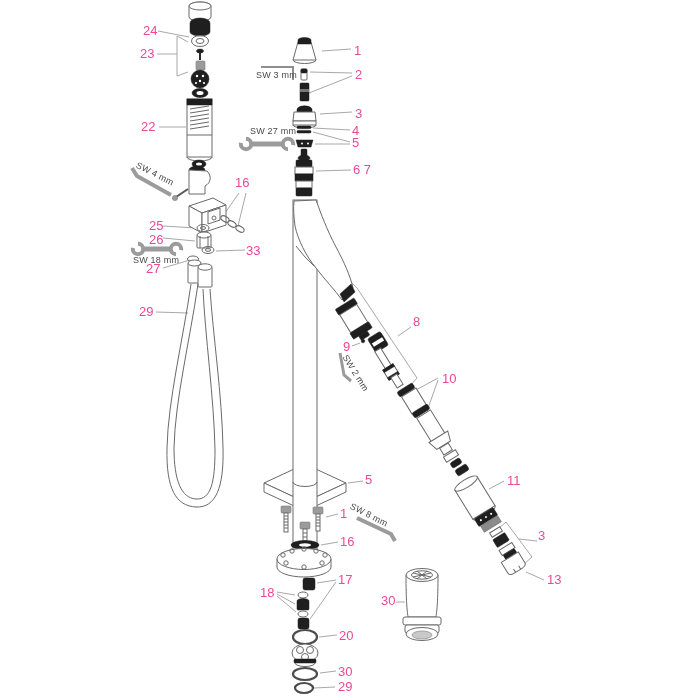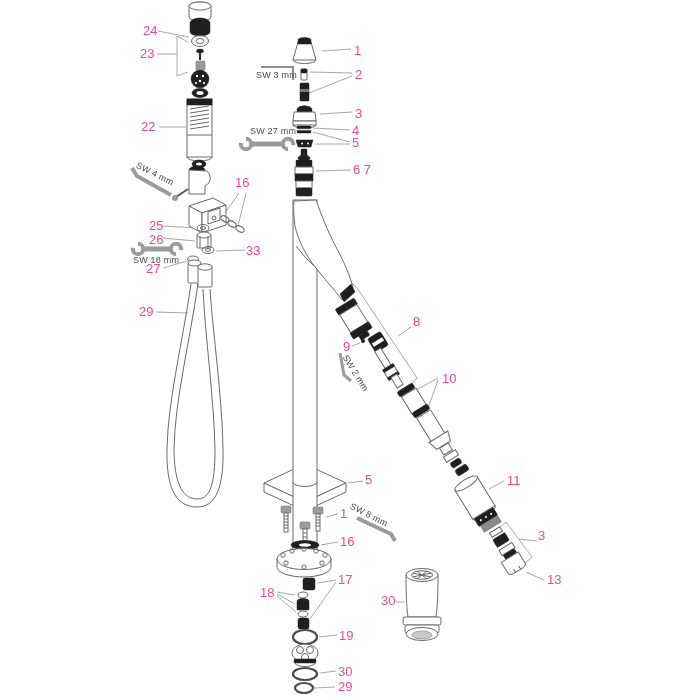--- a/index.html
+++ b/index.html
@@ -372,21 +372,21 @@
   <div class="lbl" style="left:442px;top:372px">10</div>
   <div class="lbl" style="left:507px;top:474px">11</div>
   <div class="lbl" style="left:538px;top:529px">3</div>
   <div class="lbl" style="left:547px;top:573px">13</div>
   <div class="lbl" style="left:365px;top:473px">5</div>
   <div class="lbl" style="left:340px;top:507px">1</div>
   <div class="lbl" style="left:235px;top:176px">16</div>
   <div class="lbl" style="left:340px;top:535px">16</div>
   <div class="lbl" style="left:338px;top:573px">17</div>
   <div class="lbl" style="left:260px;top:586px">18</div>
-  <div class="lbl" style="left:339px;top:629px">19</div>
+  <div class="lbl" style="left:339px;top:629px">20</div>
   <div class="lbl" style="left:338px;top:665px">30</div>
   <div class="lbl" style="left:338px;top:680px">29</div>
   <div class="lbl" style="left:141px;top:120px">22</div>
   <div class="lbl" style="left:140px;top:47px">23</div>
   <div class="lbl" style="left:143px;top:24px">24</div>
   <div class="lbl" style="left:149px;top:219px">25</div>
   <div class="lbl" style="left:149px;top:233px">26</div>
   <div class="lbl" style="left:146px;top:262px">27</div>
   <div class="lbl" style="left:246px;top:244px">33</div>
   <div class="lbl" style="left:139px;top:305px">29</div>

